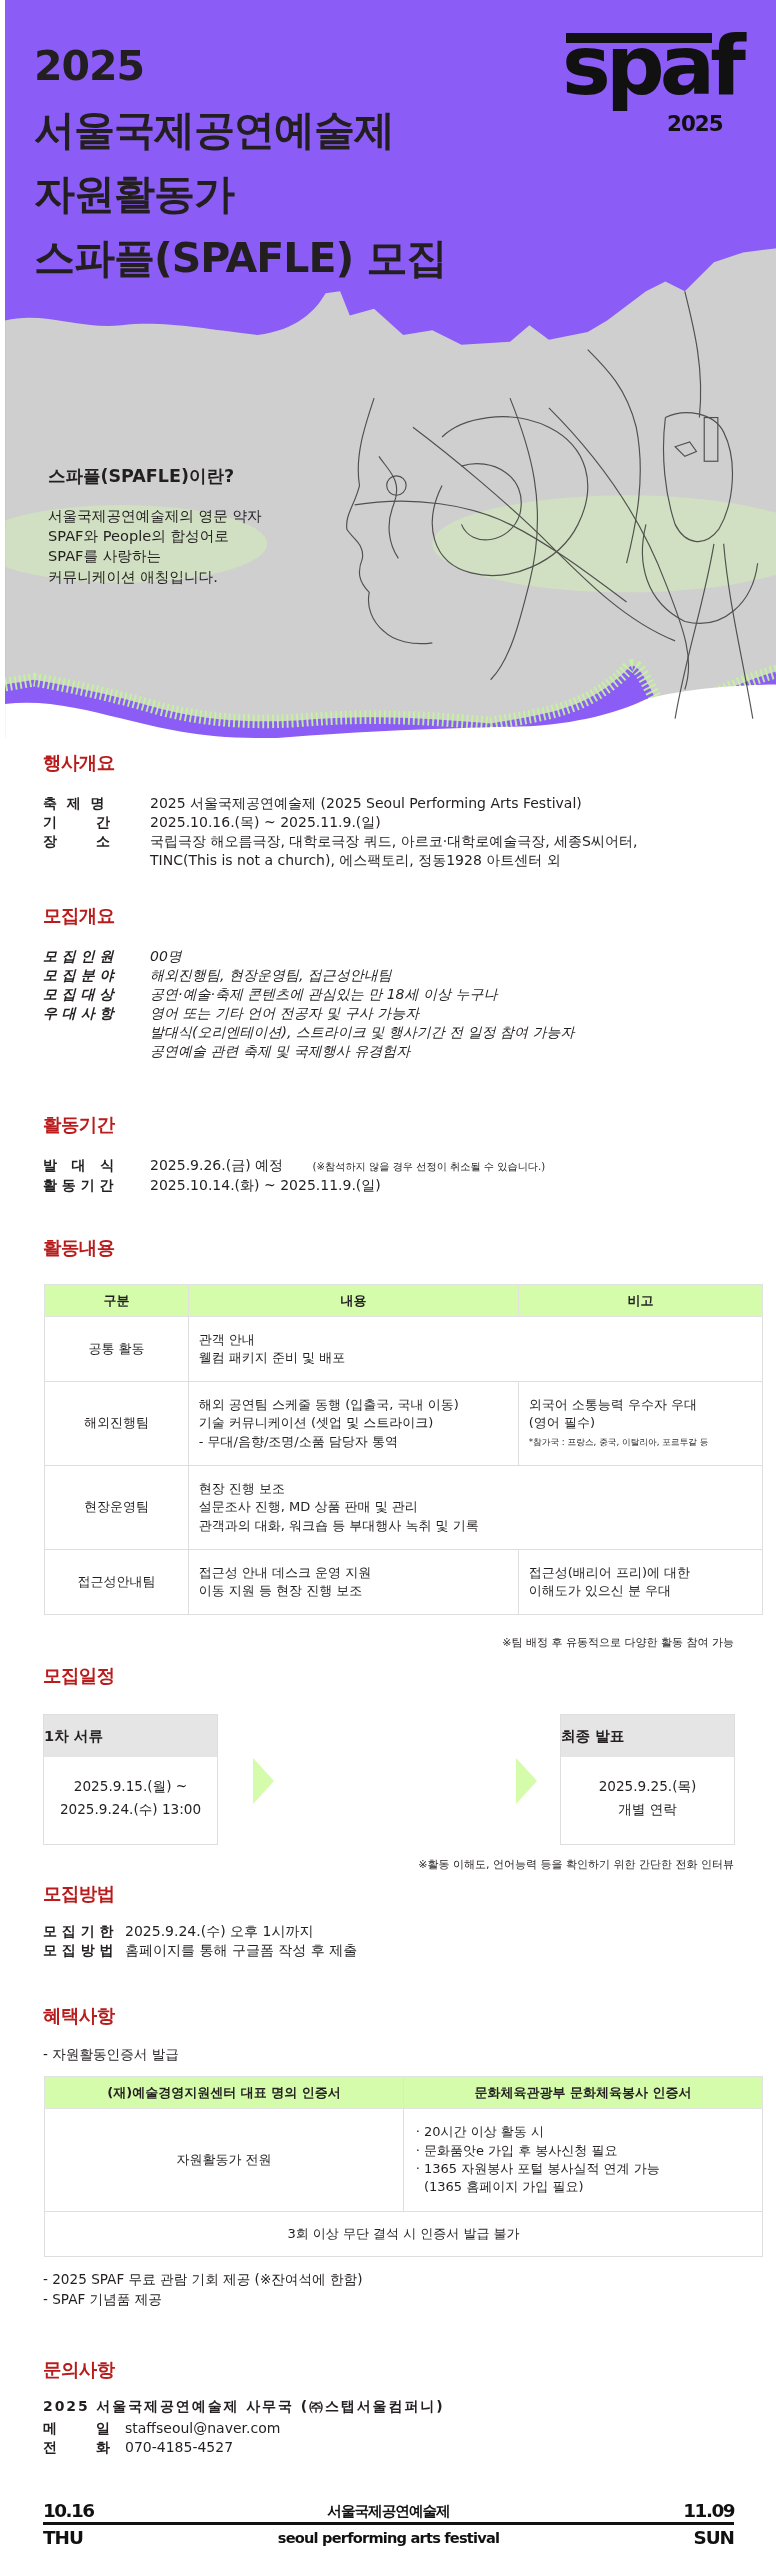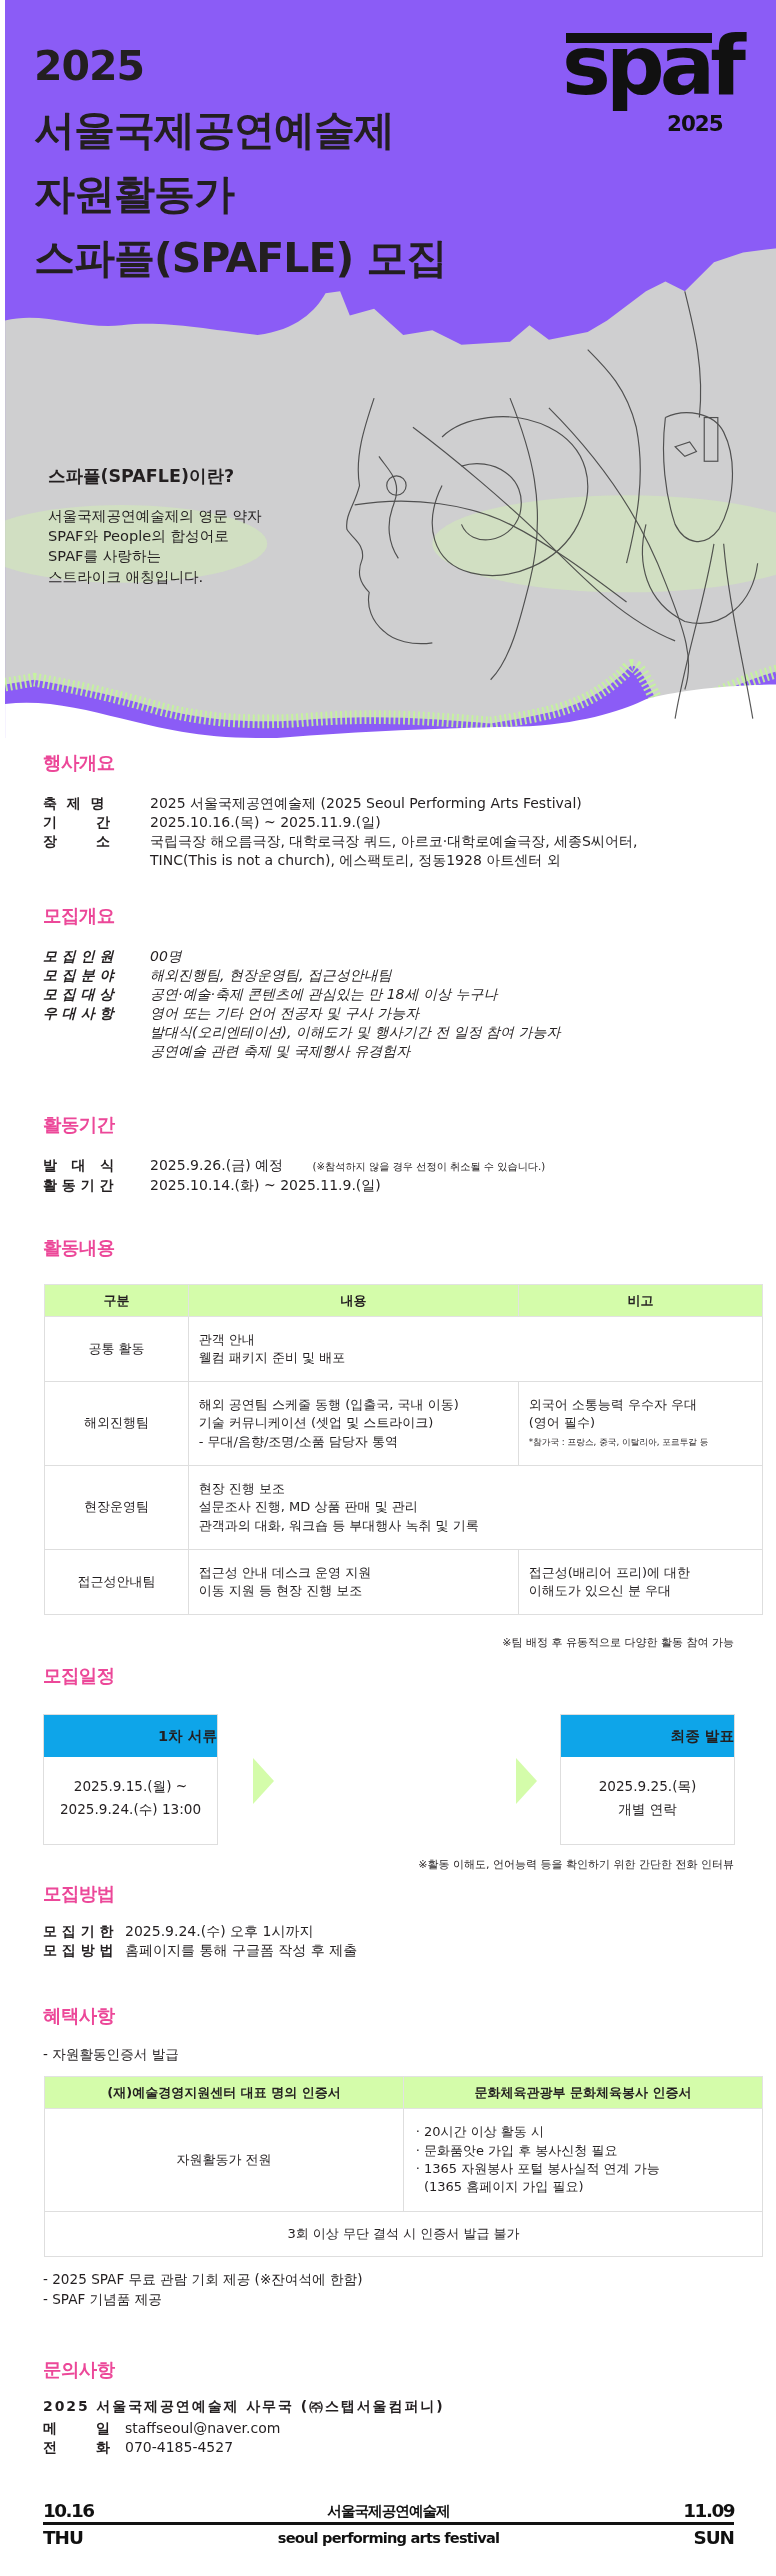--- a/index.html
+++ b/index.html
@@ -15,37 +15,37 @@
   .logo .bar { position: absolute; left: 0; top: 0; width: 146px; height: 9.7px; background: #111; }
   .logo .word { position: absolute; left: -3.9px; top: -7.8px; font-family: "DejaVu Sans", sans-serif; font-weight: bold; font-size: 82px; letter-spacing: -4.9px; color: #111; line-height: 1; }
   .logo .year { position: absolute; left: 101px; top: 78px; font-weight: bold; font-size: 21.4px; color: #111; letter-spacing: -1px; }
 
   .about { position: absolute; left: 43px; top: 464px; }
   .about-title { font-weight: bold; font-size: 17.5px; color: #231f20; margin-bottom: 17.5px; }
   .about-body { font-size: 14.6px; line-height: 20.4px; color: #231f20; }
 
   
   .section { position: absolute; left: 43px; }
-  .sec-title { font-size: 18.4px; font-weight: bold; color: #ec4899; letter-spacing: -0.5px; }
+  .sec-title { font-size: 18.4px; font-weight: bold; color: #b91c1c; letter-spacing: -0.5px; }
   .kv { display: flex; font-size: 14px; line-height: 19px; color: #231f20; }
   .kv .k { width: 107px; font-weight: bold; flex-shrink: 0; white-space: pre; }
   .kv .v { white-space: nowrap; }
   .note-small { font-size: 10.2px; padding-left: 25px; }
 
   table.grid { border-collapse: collapse; width: 719px; position: absolute; left: 44px; font-size: 13px; }
   table.grid th { background: #d4fcaa; font-weight: bold; height: 32px; text-align: center; border: 1px solid #e2e2e2; color: #231f20; }
   table.grid td { border: 1px solid #dedede; padding: 7.8px 9.7px; vertical-align: middle; line-height: 18.4px; color: #231f20; }
   table.grid td.cat { text-align: center; width: 144px; }
   table.grid td.center { text-align: center; }
 
   .footnote { position: absolute; right: 43px; font-size: 11px; color: #231f20; text-align: right; }
 
   .steps { position: absolute; left: 43px; top: 1714px; width: 691px; height: 131px; }
   .step { position: absolute; top: 0; width: 175px; height: 131px; border: 1px solid #dedede; background: #fff; }
-  .step .head { height: 42px; background: #0ea5e9; text-align: right; line-height: 42px; font-weight: bold; font-size: 14.6px; }
+  .step .head { height: 42px; background: #e5e5e5; text-align: left; line-height: 42px; font-weight: bold; font-size: 14.6px; }
   .step .body { text-align: center; font-size: 13.6px; line-height: 23px; padding-top: 17.5px; }
   .arrow { position: absolute; top: 44px; width: 0; height: 0; border-top: 23px solid transparent; border-bottom: 23px solid transparent; border-left: 21.4px solid #d4fcaa; }
 
   .bullets { font-size: 13.6px; line-height: 20.4px; }
 
   .footer { position: absolute; left: 43px; top: 2500px; width: 691px; height: 56px; }
   .footer .rule { position: absolute; left: 0; top: 22px; width: 691px; height: 2.9px; background: #111; }
   .footer .l1, .footer .l2, .footer .r1, .footer .r2, .footer .c1, .footer .c2 { position: absolute; font-weight: bold; color: #111; }
   .footer .l1 { left: 0; top: 0; font-size: 18.4px; letter-spacing: -1.5px; }
   .footer .l2 { left: 0; top: 27px; font-size: 18.4px; letter-spacing: -1px; }
@@ -102,21 +102,21 @@
     <div class="word">spaf</div>
     <div class="year">2025</div>
   </div>
 
   <div class="about">
     <div class="about-title">스파플(SPAFLE)이란?</div>
     <div class="about-body">
       <div>서울국제공연예술제의 영문 약자</div>
       <div>SPAF와 People의 합성어로</div>
       <div>SPAF를 사랑하는</div>
-      <div>스트라이크 애칭입니다.</div>
+      <div>커뮤니케이션 애칭입니다.</div>
     </div>
   </div>
 </div>
 
 <div class="section" style="top:750px;">
   <div class="sec-title">행사개요</div>
   <div style="margin-top:19.4px;">
     <div class="kv">
         <span class="k">축  제  명</span>
         <span class="v">2025 서울국제공연예술제 (2025 Seoul Performing Arts Festival)</span>
@@ -150,21 +150,21 @@
     <div class="kv">
         <span class="k">모 집 대 상</span>
         <span class="v">공연·예술·축제 콘텐츠에 관심있는 만 18세 이상 누구나</span>
       </div>
     <div class="kv">
         <span class="k">우 대 사 항</span>
         <span class="v">영어 또는 기타 언어 전공자 및 구사 가능자</span>
       </div>
     <div class="kv">
         <span class="k"></span>
-        <span class="v">발대식(오리엔테이션), 이해도가 및 행사기간 전 일정 참여 가능자</span>
+        <span class="v">발대식(오리엔테이션), 스트라이크 및 행사기간 전 일정 참여 가능자</span>
       </div>
     <div class="kv">
         <span class="k"></span>
         <span class="v">공연예술 관련 축제 및 국제행사 유경험자</span>
       </div>
   </div>
 </div>
 
 <div class="section" style="top:1112px;">
   <div class="sec-title">활동기간</div>

